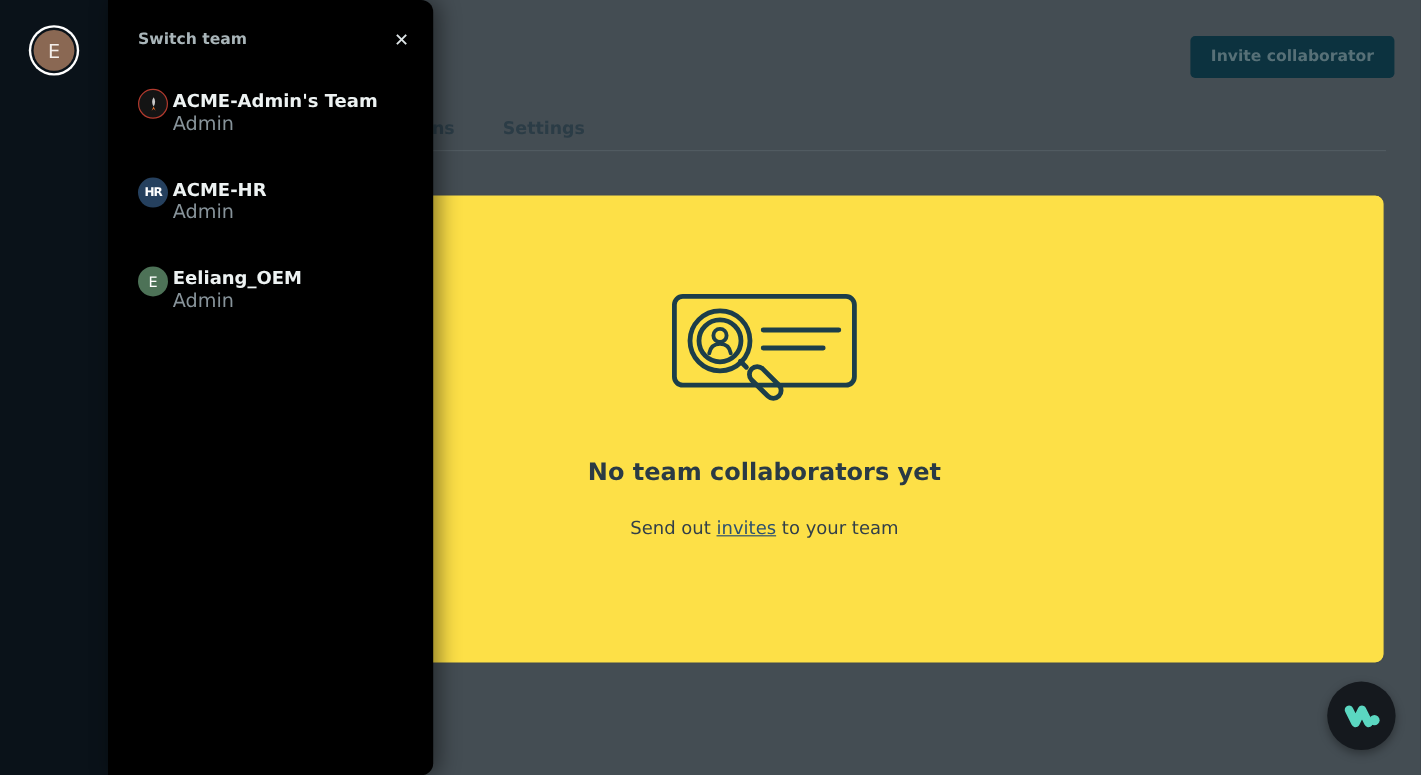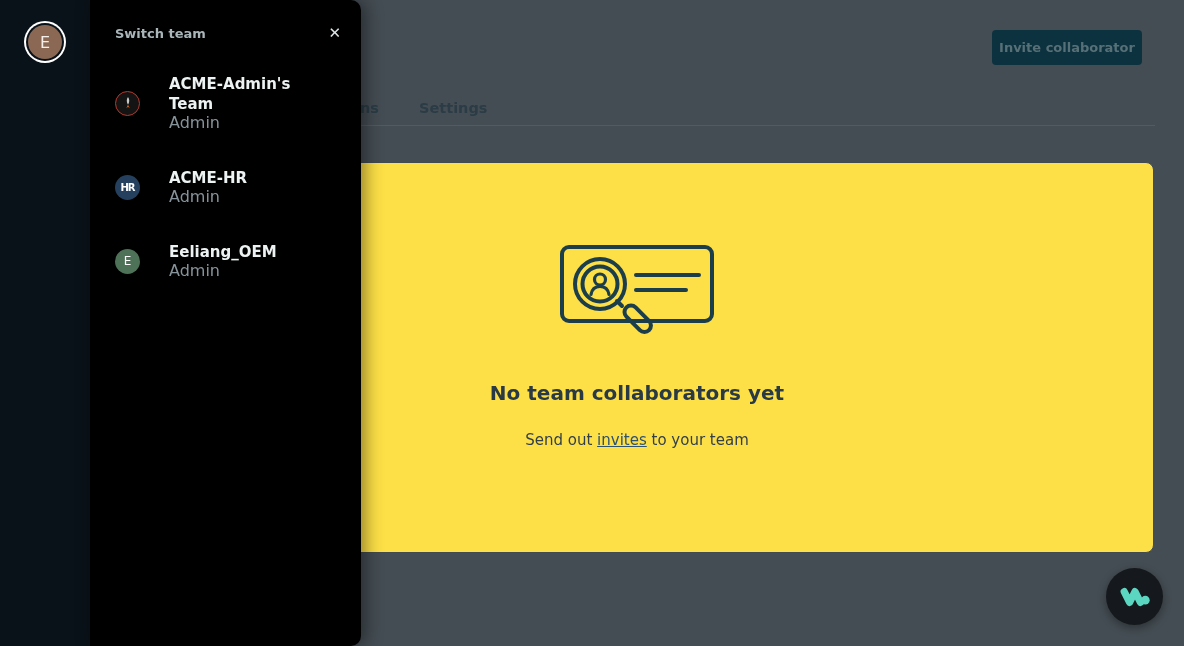--- a/index.html
+++ b/index.html
@@ -2,21 +2,21 @@
 <html><head>
 <meta charset="utf-8">
 <style>
   html,body{margin:0;padding:0;background:#2b3338;}
   *{box-sizing:border-box;}
   body{font-family:"DejaVu Sans","Liberation Sans",sans-serif;}
   .app{position:relative;width:1184px;height:646px;overflow:hidden;background:#444d53;}
 
   
   .main{position:absolute;inset:0;background:#444d53;}
-  .invite-btn{position:absolute;left:992px;top:30px;width:150px;height:35px;
+  .invite-btn{position:absolute;left:992px;top:30px;width:170px;height:35px;
     background:#0c323f;border:none;border-radius:4px;color:#577077;
     font-size:13px;font-weight:bold;font-family:inherit;cursor:pointer;}
   .tabs{position:absolute;top:100px;left:0;width:100%;height:26px;}
   .tab{position:absolute;top:0;font-size:14.5px;font-weight:bold;color:#2b3c46;cursor:pointer;}
   .tab-clipped{left:350px;}
   .tab-settings{left:419px;}
   .tabs-divider{position:absolute;top:125px;left:100px;width:1055px;height:1px;background:#515b61;}
 
   .card{position:absolute;left:120px;top:162px;width:1034px;height:391px;
     background:#fde047;border:1px solid #424b51;border-radius:8px;
@@ -39,21 +39,21 @@
 
   
   .panel{position:absolute;left:90px;top:0;width:271px;height:646px;background:#000000;
     border-radius:0 10px 10px 0;box-shadow:4px 0 18px rgba(0,0,0,.45);}
   .panel-header{position:absolute;left:25px;right:18px;top:24px;display:flex;
     align-items:center;justify-content:space-between;}
   .panel-title{font-size:13px;font-weight:bold;color:#a9b5b9;}
   .panel-close{color:#dfe6e8;font-size:15px;line-height:15px;cursor:pointer;background:none;border:none;
     font-family:inherit;padding:2px;}
   .team-list{position:absolute;left:0;top:64px;width:100%;}
-  .team-row{display:flex;align-items:center;gap:29px;padding:10px 25px;cursor:pointer;}
+  .team-row{display:flex;gap:4px;padding:10px 25px;cursor:pointer;}
   .team-row + .team-row{margin-top:16px;}
   .t-avatar{width:25px;height:25px;border-radius:50%;flex:0 0 auto;
     display:flex;align-items:center;justify-content:center;color:#fff;}
   .t-avatar.rocket{background:#141414;border:1.5px solid #b23a2e;}
   .t-avatar.hr{background:#25405e;font-size:10px;font-weight:bold;letter-spacing:-1px;}
   .t-avatar.ee{background:#4d7257;font-size:12px;}
   .t-name{font-size:15px;font-weight:600;color:#edf2f2;line-height:20px;}
   .t-role{font-size:16px;color:#87939a;line-height:18px;}
 </style>
 </head>

